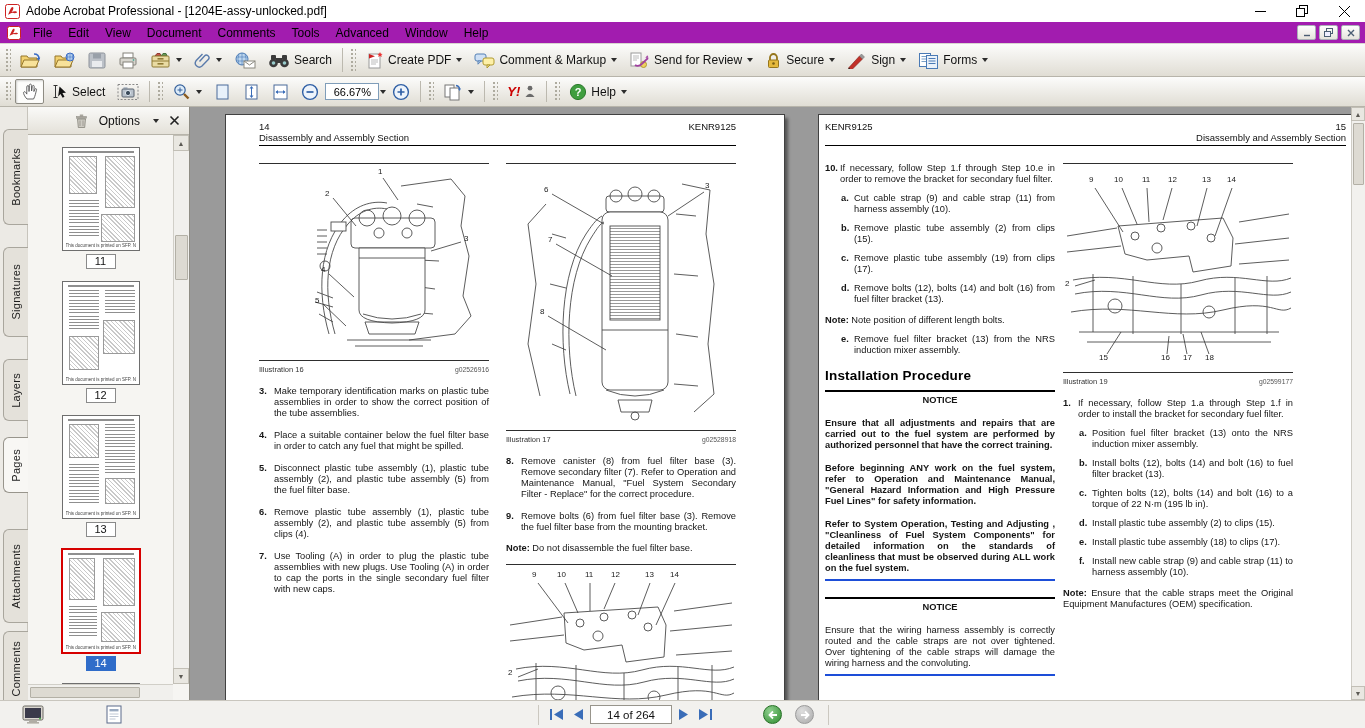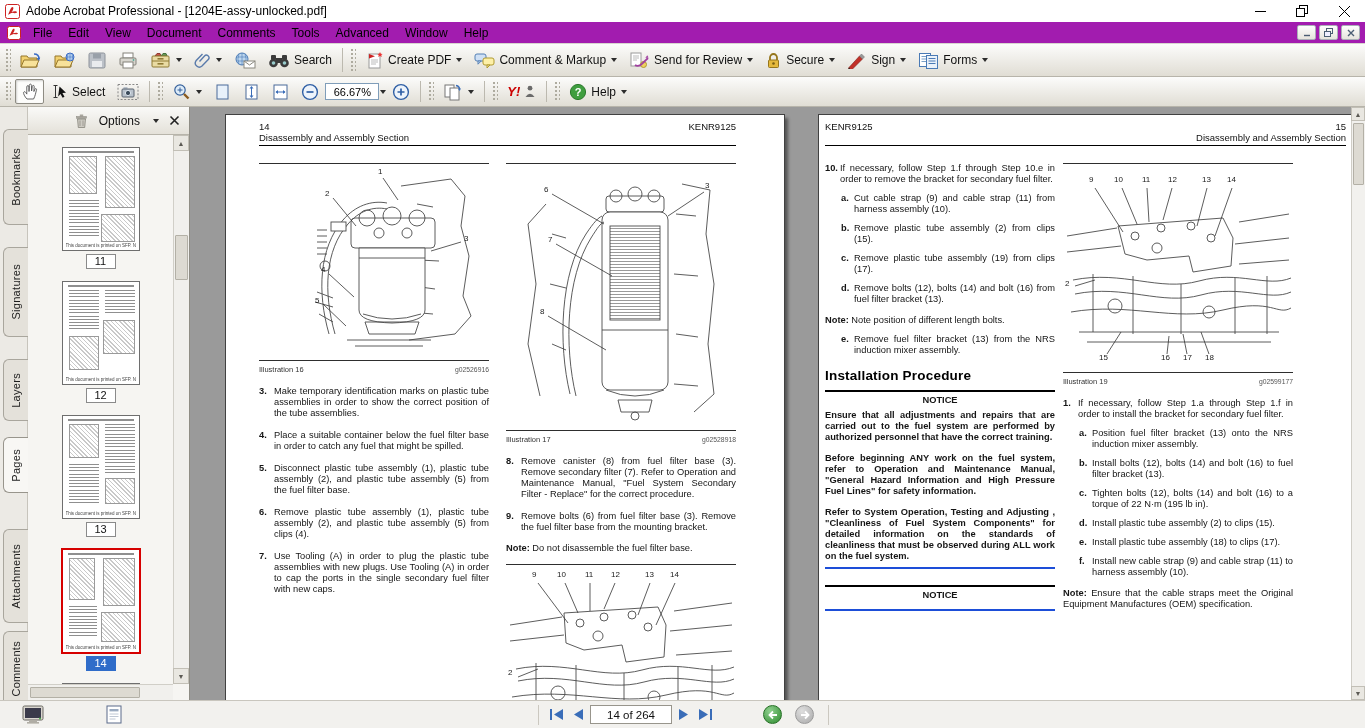--- a/index.html
+++ b/index.html
@@ -89,21 +89,21 @@
   .step{display:flex;margin-top:11px}
   .step .n{flex:none;width:15px;font-weight:bold}
   .step .t{flex:1;text-align:justify}
   .sub{margin-left:16px;margin-top:8px}
   .sub .n{width:13px}
   .noteline{margin-top:10px;text-align:justify}
   .noteline .nl{font-weight:bold}
   .h2{font-size:13.5px;font-weight:bold;color:#000;margin-top:14px;letter-spacing:.2px}
   .notice{border-top:2px solid #000;border-bottom:2px solid #1d4ed8;margin-top:9px;padding:2px 0 5px}
   .notice .ntitle{text-align:center;font-weight:bold;margin:1px 0 3px}
-  .notice p{margin:4px 0 10px;text-align:justify;font-weight:bold}
+  .notice p{margin:12px 0 10px;text-align:justify;font-weight:bold}
   .notice p:last-child{margin-bottom:0}
   .notice.light p{font-weight:normal}
 
   
   .dscroll{position:absolute;top:0;right:0;width:14px;height:100%;background:#f2f1ee;border-left:1px solid #cfcdc6}
 
   
   .statusbar{position:absolute;bottom:0;left:0;width:1365px;height:28px;background:#f2f1ee;border-top:1px solid #c9c6be}
   .sb-ico{position:absolute;top:4px}
   .navwrap{position:absolute;left:548px;top:4px;display:flex;align-items:center;gap:5px}
@@ -723,20 +723,21 @@
             </div>
           <div class="h2">Installation Procedure</div>
           <div class="notice">
             <div class="ntitle">NOTICE</div>
             <p>Ensure that all adjustments and repairs that are carried out to the fuel system are performed by authorized personnel that have the correct training.</p>
             <p>Before beginning ANY work on the fuel system, refer to Operation and Maintenance Manual, "General Hazard Information and High Pressure Fuel Lines" for safety information.</p>
             <p>Refer to System Operation, Testing and Adjusting , "Cleanliness of Fuel System Components" for detailed information on the standards of cleanliness that must be observed during ALL work on the fuel system.</p>
           </div>
           <div class="notice light" style="margin-top:16px">
             <div class="ntitle">NOTICE</div>
+            <p>Ensure that the wiring harness assembly is correctly routed and the cable straps are not over tightened. Over tightening of the cable straps will damage the wiring harness and the convoluting.</p>
           </div>
         </div>
 
         <div class="col p15c2">
           <div class="illo" style="height:210px">
             <svg width="230" height="208" viewBox="0 0 230 208">
               <g fill="none" stroke="#4a4a4a" stroke-width="0.9">
                 <path d="M55 62 L160 54 L170 74 L168 102 L130 108 L126 92 L84 96 L62 90 Z" fill="#fff"></path>
                 <circle cx="72" cy="72" r="4"></circle>
                   <circle cx="98" cy="64" r="4"></circle>

